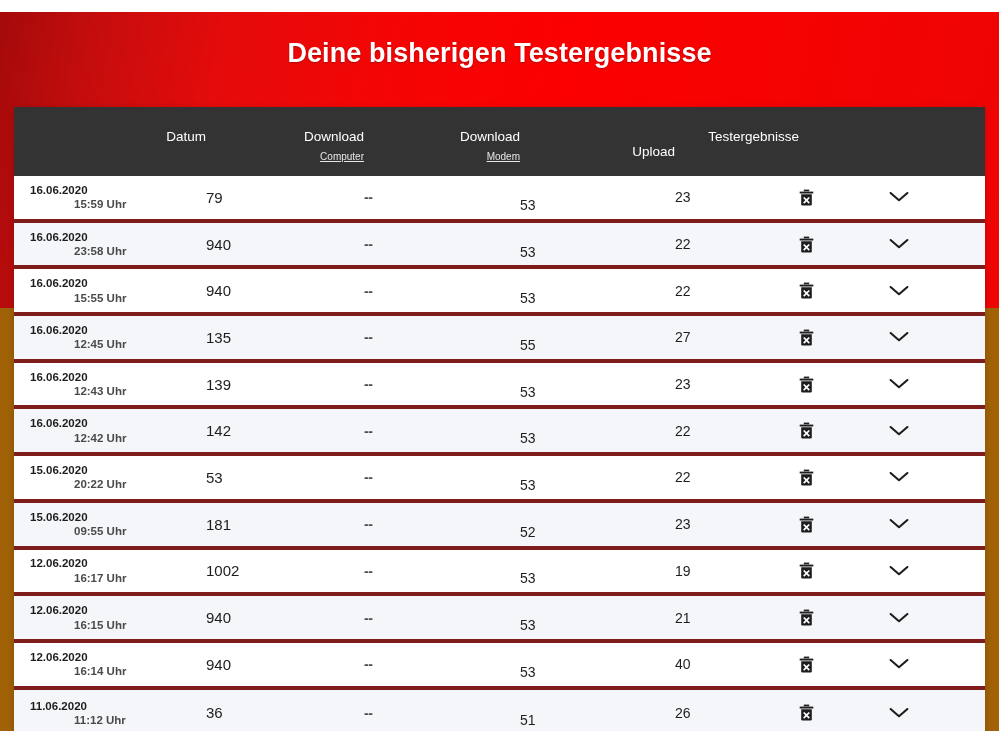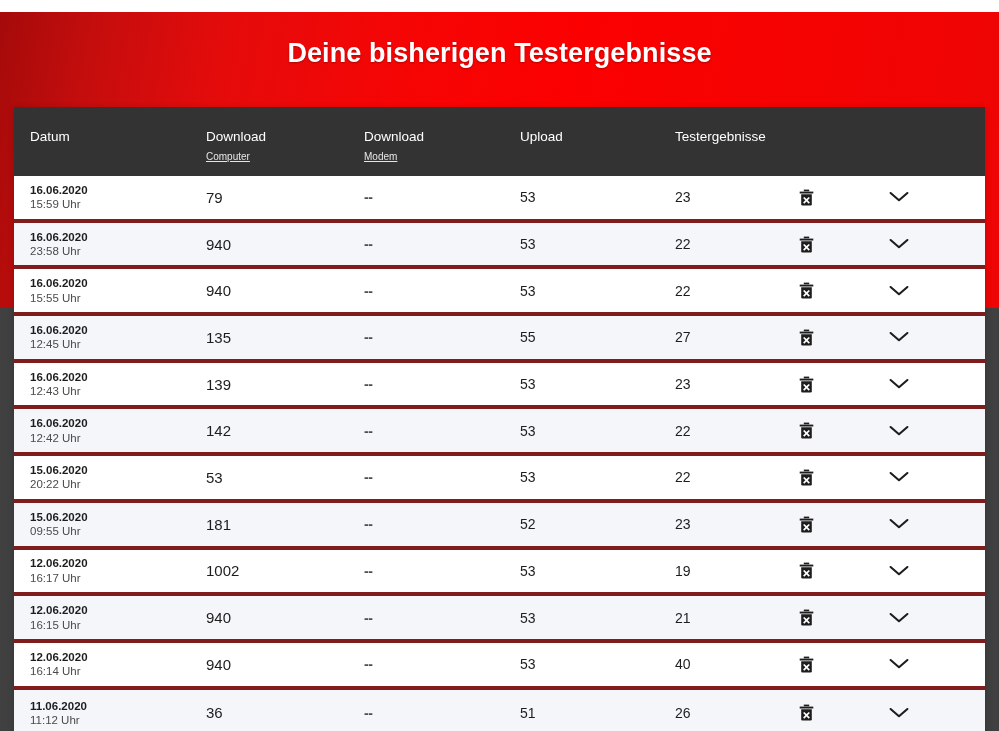--- a/index.html
+++ b/index.html
@@ -10,21 +10,21 @@
     height: 731px;
     overflow: hidden;
     background: #ffffff;
     font-family: "Liberation Sans", sans-serif;
   }
 
   #page {
     position: relative;
     width: 999px;
     height: 731px;
-    background: #404040;
+    background: #a16207;
     overflow: hidden;
   }
 
   
   .hero {
     position: absolute;
     left: 0;
     top: 12px;
     width: 999px;
     height: 296px;
@@ -65,20 +65,21 @@
     overflow: hidden;
   }
 
   
   .thead {
     display: flex;
     align-items: flex-start;
     background: #333333;
     height: 69px;
     padding-top: 22px;
+    text-align: right;
   }
 
   .th {
     color: #ffffff;
     font-size: 13.5px;
     font-weight: normal;
     line-height: 1.15;
   }
   .th .sub {
     display: block;
@@ -86,21 +87,21 @@
     color: #e6e6e6;
     margin-top: 6px;
     font-weight: normal;
     text-decoration: underline;
   }
 
   
   .c-date   { width: 192px; padding-left: 16px; }
   .c-dlcomp { width: 158px; }
   .c-dlmod  { width: 156px; }
-  .c-upload { width: 155px; }
+  .c-upload { width: 155px; margin-top: 15px; }
   .c-paket  { width: 124px; }
   .c-del    { width: 90px;  }
   .c-exp    { width: 96px;  }
 
   
   .tr {
     display: flex;
     align-items: center;
     height: 46.7px;
     background: #ffffff;
@@ -112,23 +113,24 @@
   .td { font-size: 13px; color: #1d1d1d; }
 
   .date-main {
     font-size: 11.5px;
     font-weight: bold;
     color: #1d1d1d;
     line-height: 1.25;
   }
   .date-time {
     font-size: 11.5px;
-    font-weight: normal;
+    font-weight: bold;
     color: #4a4a4a;
     line-height: 1.25;
+    margin-left: 44px;
   }
 
   .num {
     font-size: 15px;
     font-weight: normal;
     color: #1d1d1d;
   }
   .num.light {
     font-weight: normal;
     font-size: 14px;

